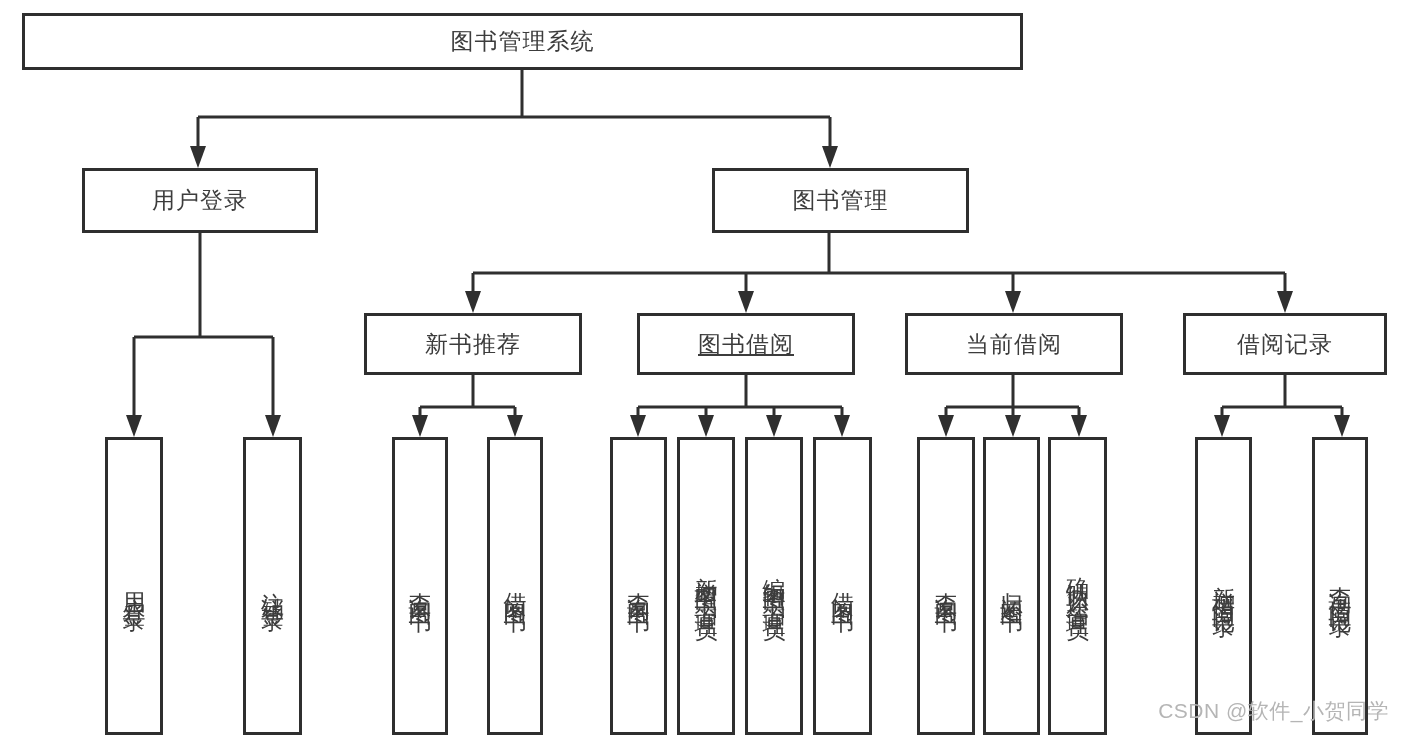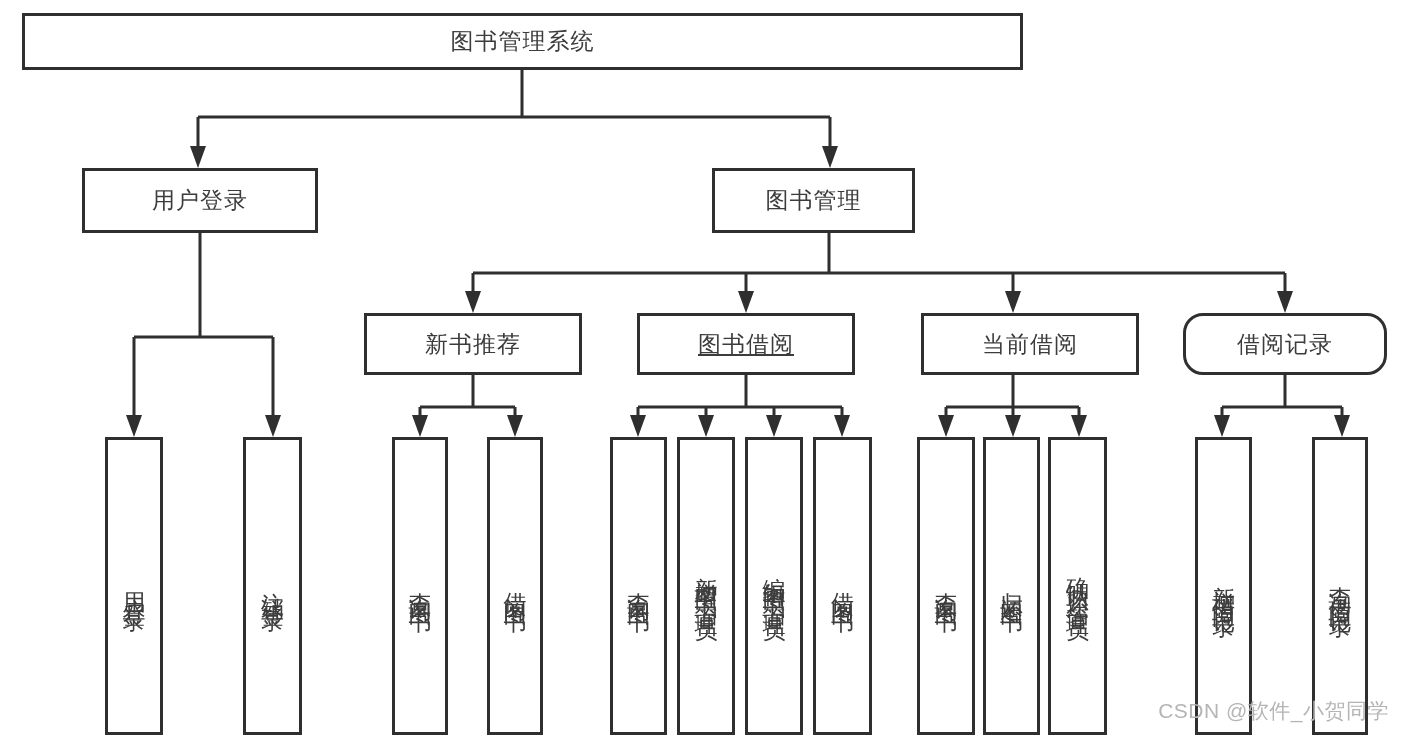--- a/index.html
+++ b/index.html
@@ -95,34 +95,34 @@
     </g>
   </svg>
 
   <div class="node" style="left:22px; top:13px; width:1001px; height:57px;">
     <span>图书管理系统</span>
   </div>
 
   <div class="node" style="left:82px; top:168px; width:236px; height:65px;">
     <span>用户登录</span>
   </div>
-  <div class="node" style="left:712px; top:168px; width:203px; height:65px;">
+  <div class="node" style="left:712px; top:168px; width:257px; height:65px;">
     <span>图书管理</span>
   </div>
 
   <div class="node" style="left:364px; top:313px; width:218px; height:62px;">
     <span>新书推荐</span>
   </div>
   <div class="node" style="left:637px; top:313px; width:218px; height:62px;text-decoration:underline;">
     <span>图书借阅</span>
   </div>
-  <div class="node" style="left:905px; top:313px; width:218px; height:62px;margin-left:16px;">
+  <div class="node" style="left:905px; top:313px; width:218px; height:62px;">
     <span>当前借阅</span>
   </div>
-  <div class="node" style="left:1183px; top:313px; width:204px; height:62px;border-radius:20px;">
+  <div class="node" style="left:1183px; top:313px; width:204px; height:62px;">
     <span>借阅记录</span>
   </div>
 
   <div class="node leaf" style="left:105px; top:437px; width:58px; height:298px;">
     <span>用户登录</span>
   </div>
   <div class="node leaf" style="left:243px; top:437px; width:59px; height:298px;">
     <span>注销登录</span>
   </div>
 

